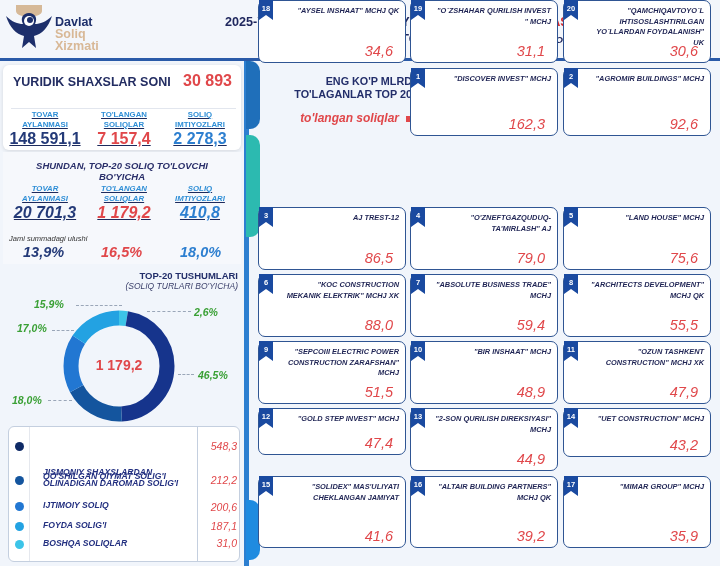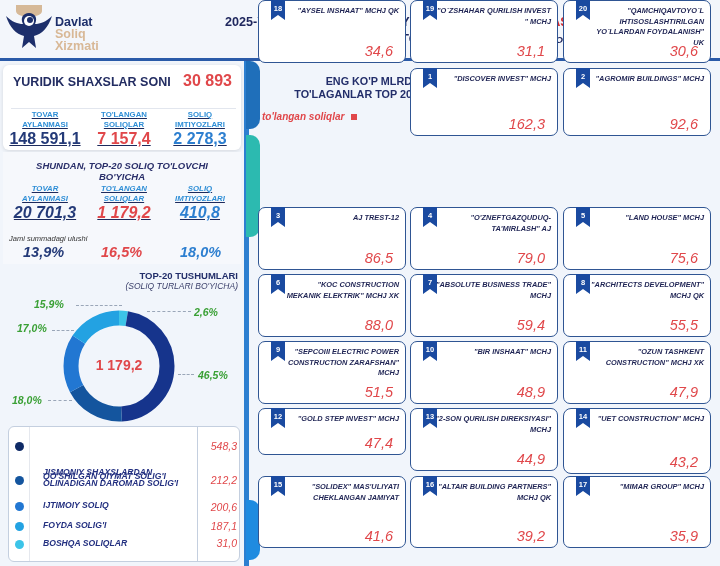--- a/index.html
+++ b/index.html
@@ -52,25 +52,25 @@
     .lg-label { position: absolute; left: 34px; font-family: "Liberation Sans", sans-serif; font-weight: bold; font-style: italic; font-size: 8.6px; line-height: 10.5px; color: #233080; }
     .lg-val { position: absolute; right: 4px; font-family: "Liberation Sans", sans-serif; font-style: italic; font-size: 10.5px; color: #e0474a; }
 
     
     .vstrip { position: absolute; left: 244px; top: 61px; width: 5px; height: 505px; background: #2d7fd0; }
     .tab1 { position: absolute; left: 246px; top: 61px; width: 14px; height: 68px; background: #1f6fba; border-radius: 0 10px 10px 0; }
     .tab2 { position: absolute; left: 246px; top: 135px; width: 14px; height: 102px; background: #2cbab0; border-radius: 0 10px 10px 0; }
     .tab3 { position: absolute; left: 246px; top: 500px; width: 14px; height: 60px; background: #1f8be0; border-radius: 0 10px 10px 0; }
 
     .right-head { position: absolute; left: 262px; top: 75px; width: 150px; text-align: right; font-family: "Liberation Sans", sans-serif; font-weight: bold; font-size: 10.8px; line-height: 13px; color: #232e6a; }
-    .right-legend { position: absolute; left: 262px; top: 111px; width: 150px; font-family: "Liberation Sans", sans-serif; font-style: italic; font-weight: bold; font-size: 10px; color: #e0474a; }
+    .right-legend { position: absolute; left: 262px; top: 111px; width: 150px; text-align: right; font-family: "Liberation Sans", sans-serif; font-style: italic; font-weight: bold; font-size: 12px; color: #e0474a; }
     .right-legend .sq { display: inline-block; width: 6px; height: 6px; background: #e0474a; margin-left: 7px; vertical-align: middle; }
 
     .card { position: absolute; width: 148px; height: 63px; background: #fff; border: 1.5px solid #2f5593; border-radius: 7px; }
-    .card .rank { position: absolute; left: 12px; top: -1px; width: 14px; height: 20px; background: #1a4aa0; color: #fff; font-family: "Liberation Sans", sans-serif; font-weight: bold; font-size: 7.5px; text-align: center; padding-top: 4px; clip-path: polygon(0 0, 100% 0, 100% 100%, 50% 75%, 0 100%); }
+    .card .rank { position: absolute; left: 0; top: -1px; width: 14px; height: 20px; background: #1a4aa0; color: #fff; font-family: "Liberation Sans", sans-serif; font-weight: bold; font-size: 7.5px; text-align: center; padding-top: 4px; clip-path: polygon(0 0, 100% 0, 100% 100%, 50% 75%, 0 100%); }
     .card .name { position: absolute; right: 6px; top: 5px; width: 118px; text-align: right; font-family: "Liberation Sans", sans-serif; font-weight: bold; font-style: italic; font-size: 7.4px; line-height: 10.5px; color: #1f2454; }
     .card .value { position: absolute; right: 12px; bottom: 3px; font-family: "Liberation Sans", sans-serif; font-style: italic; font-size: 14.5px; color: #e0474a; }
   </style>
 </head>
 <body>
 
 <div class="header">
   <svg class="logo" viewBox="0 0 50 50">
     <path d="M12 3 H38 V9 A13 6 0 0 1 12 9 Z" fill="#d6b998"></path>
     <path d="M2 14 C6 26 12 32 20 34 L18 46 L25 40 L32 46 L30 34 C38 32 44 26 48 14 C42 20 36 22 31 22 C34 16 31 11 25 11 C19 11 16 16 19 22 C14 22 8 20 2 14 Z" fill="#1d2f6b"></path>
@@ -269,21 +269,21 @@
     <div class="card" style="left: 258px; top: 408px; height: 47px;">
       <div class="rank">12</div>
       <div class="name">"GOLD STEP INVEST" MCHJ</div>
       <div class="value">47,4</div>
     </div>
     <div class="card" style="left: 410px; top: 408px; height: 63px;">
       <div class="rank">13</div>
       <div class="name">"2-SON QURILISH DIREKSIYASI" MCHJ</div>
       <div class="value">44,9</div>
     </div>
-    <div class="card" style="left: 563px; top: 408px; height: 66px; border-radius: 8px;">
+    <div class="card" style="left: 563px; top: 408px; height: 49px;">
       <div class="rank">14</div>
       <div class="name">"UET CONSTRUCTION" MCHJ</div>
       <div class="value">43,2</div>
     </div>
     <div class="card" style="left: 258px; top: 476px; height: 72px;">
       <div class="rank">15</div>
       <div class="name">"SOLIDEX" MAS'ULIYATI CHEKLANGAN JAMIYAT</div>
       <div class="value">41,6</div>
     </div>
     <div class="card" style="left: 410px; top: 476px; height: 72px;">

